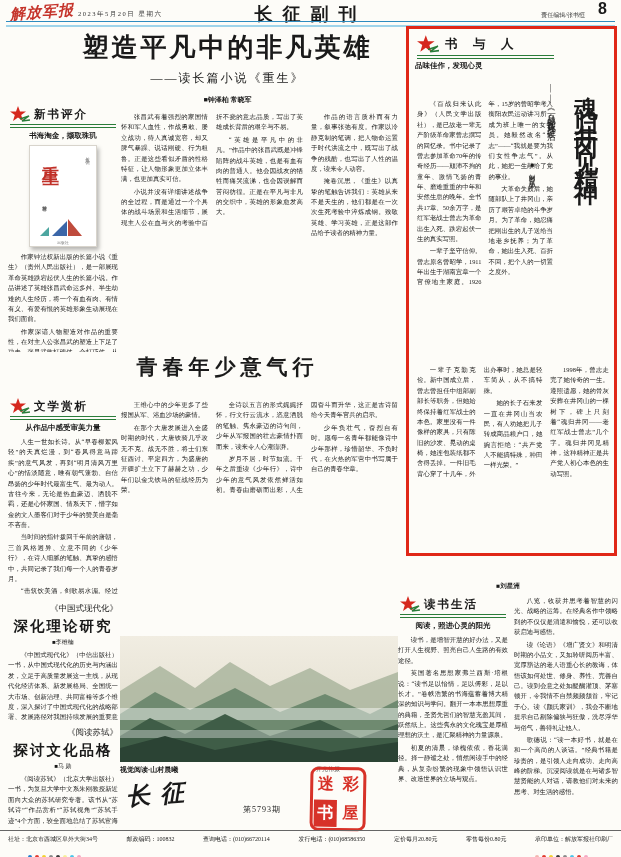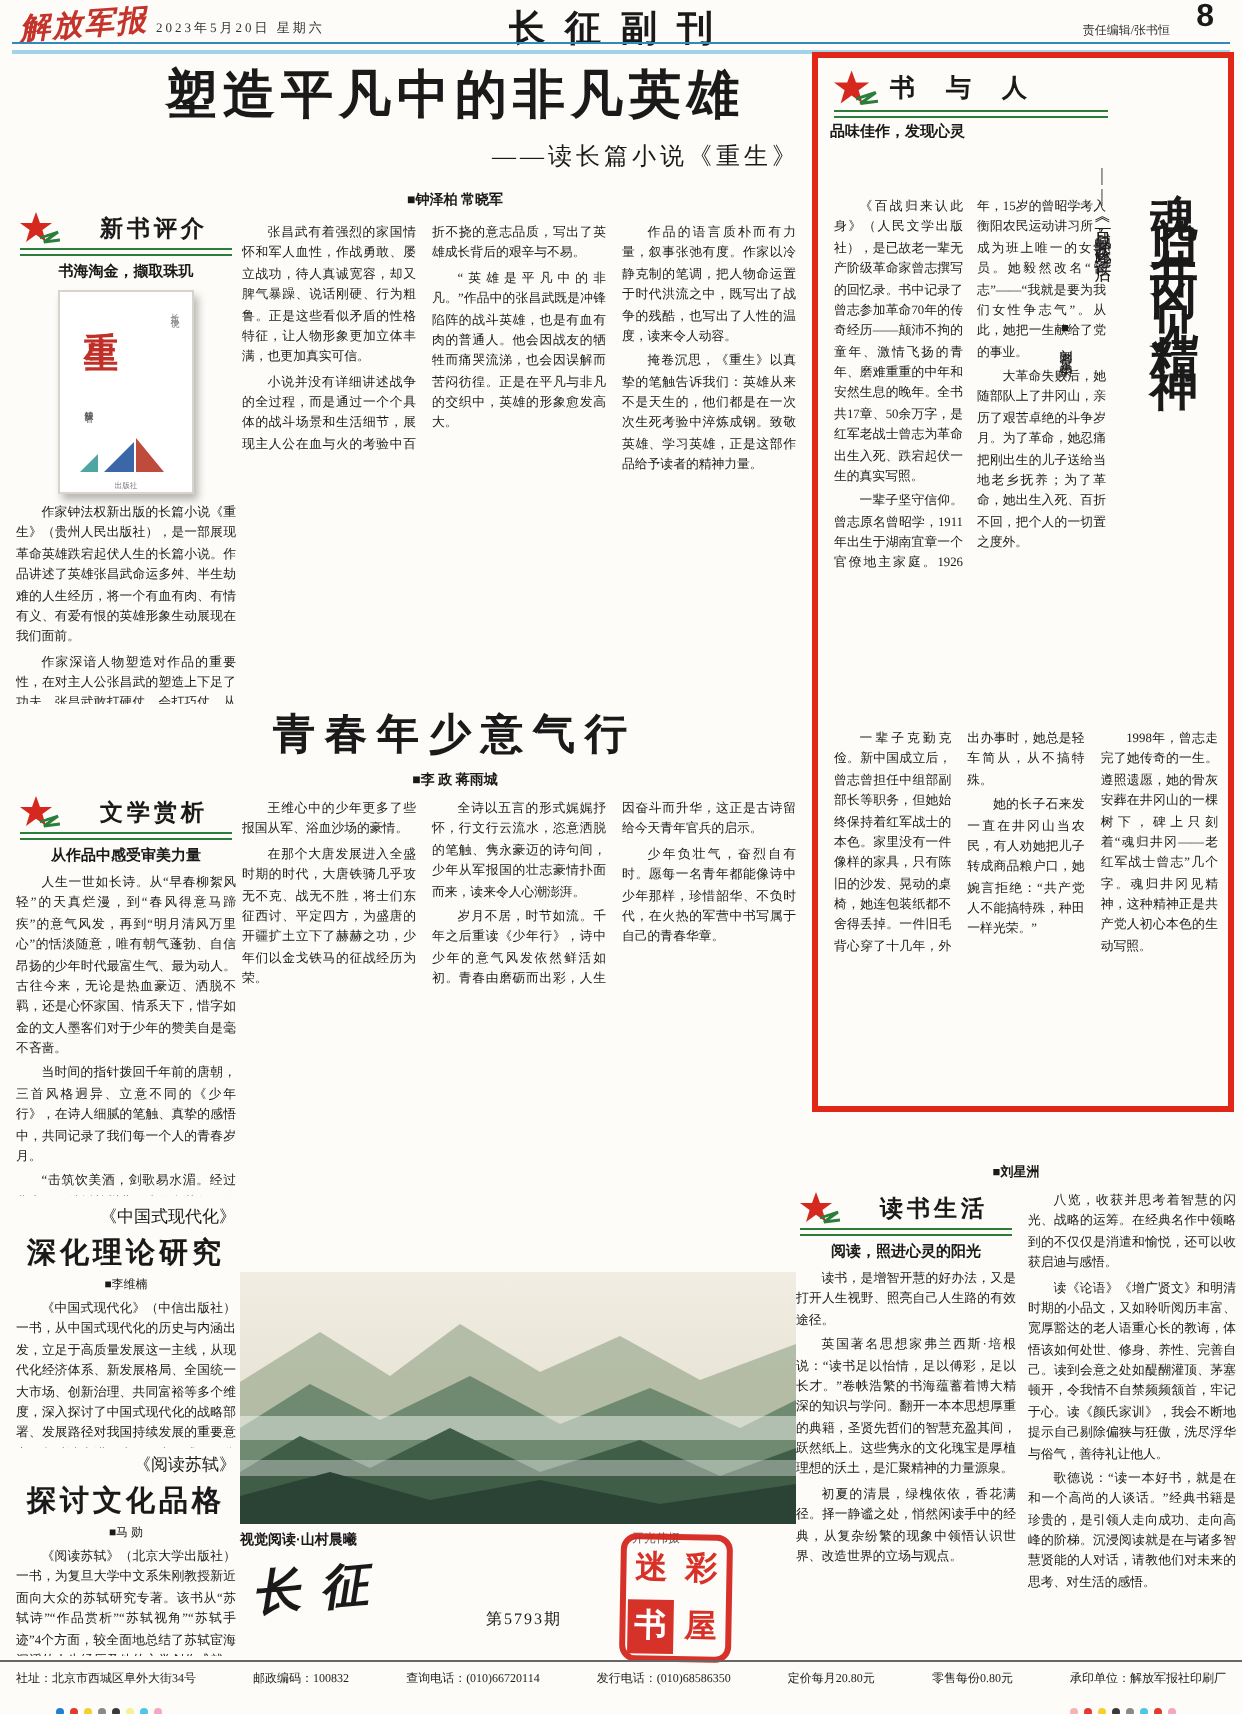--- a/index.html
+++ b/index.html
@@ -9,33 +9,33 @@
   .abs{position:absolute;}
   
   .logo{left:10px;top:3px;font-size:15px;font-weight:bold;font-style:italic;color:#c5342b;
         transform:rotate(-4deg);letter-spacing:1px;}
   .date{left:78px;top:10px;font-size:6.5px;letter-spacing:1.5px;color:#333;}
   .edition{left:0;right:0;top:2px;text-align:center;font-size:18px;font-weight:bold;letter-spacing:10px;}
   .editor{right:36px;top:11px;font-size:6px;color:#333;}
   .pagenum{right:14px;top:0px;font-size:16px;font-weight:bold;}
   .header-rule{left:6px;right:6px;top:21px;height:3px;border-top:1.5px solid #2e8bbf;border-bottom:2px solid #9fd4ea;}
   
-  .rubric-head{display:flex;align-items:center;gap:20px;margin:0 2px;}
+  .rubric-head{display:flex;align-items:center;gap:4px;margin:0 2px;}
   .rubric-title{font-size:11.5px;font-weight:bold;letter-spacing:2px;}
   .rubric-rule{height:2px;border-top:1px solid #2a7d3a;border-bottom:1px solid #2a7d3a;margin:2px 2px 3px;}
   .rubric-sub{text-align:center;font-size:7.5px;font-weight:bold;margin:1px 0 4px;}
   .star-ic{flex:0 0 auto;}
   
   .btxt p{margin:0 0 2px;text-indent:2em;font-size:6.4px;line-height:1.62;text-align:justify;}
   .col2{column-count:2;column-gap:7px;}
   .col3{column-count:3;column-gap:8px;}
   .clip{overflow:hidden;}
   
   .headline1{left:55px;top:30px;width:345px;text-align:center;font-size:26px;font-weight:bold;letter-spacing:3px;}
-  .subhead1{left:55px;top:70px;width:345px;text-align:right;font-size:12px;letter-spacing:2px;}
+  .subhead1{left:55px;top:70px;width:345px;text-align:center;font-size:12px;letter-spacing:2px;}
   .byline{text-align:center;font-size:7px;font-weight:bold;}
   .headline2{left:55px;top:353px;width:345px;text-align:center;font-size:21px;font-weight:bold;letter-spacing:5px;}
   .headline3{left:398px;top:556px;width:220px;text-align:center;font-size:16.5px;font-weight:bold;letter-spacing:2px;}
   
   .cover{width:66px;height:100px;margin:2px auto 5px;background:#fff;border:1px solid #d8d4cc;
          box-shadow:2px 3px 4px rgba(0,0,0,.28);position:relative;}
   .cover-title{position:absolute;left:9px;top:6px;writing-mode:vertical-rl;font-size:17px;font-weight:bold;
                color:#c03028;letter-spacing:3px;}
   .cover-side{position:absolute;right:6px;top:7px;writing-mode:vertical-rl;font-size:4.5px;color:#888;letter-spacing:1px;}
   .cover-author{position:absolute;left:12px;top:56px;writing-mode:vertical-rl;font-size:4.5px;color:#555;}
@@ -120,21 +120,20 @@
       <span class="tri-r"></span>
       <span class="cover-pub">出版社</span>
     </div>
     <div class="btxt">
       <p>作家钟法权新出版的长篇小说《重生》（贵州人民出版社），是一部展现革命英雄跌宕起伏人生的长篇小说。作品讲述了英雄张昌武命运多舛、半生劫难的人生经历，将一个有血有肉、有情有义、有爱有恨的英雄形象生动展现在我们面前。</p>
       <p>作家深谙人物塑造对作品的重要性，在对主人公张昌武的塑造上下足了功夫。张昌武敢打硬仗，会打巧仗，从国民党军队起义后加入解放军队伍，他性格耿直、疾恶如仇、有恩有义、热爱荣誉。</p>
     </div>
   </div>
 
   <div class="abs headline2 sans">青春年少意气行</div>
-  <div class="abs byline" style="left:55px;top:385px;width:345px;">■李 政 蒋雨城</div>
   <div class="abs btxt col3 clip" style="left:121px;top:400px;width:277px;height:232px;">
     <p>王维心中的少年更多了些报国从军、浴血沙场的豪情。</p>
     <p>在那个大唐发展进入全盛时期的时代，大唐铁骑几乎攻无不克、战无不胜，将士们东征西讨、平定四方，为盛唐的开疆扩土立下了赫赫之功，少年们以金戈铁马的征战经历为荣。</p>
     <p>全诗以五言的形式娓娓抒怀，行文行云流水，恣意洒脱的笔触、隽永豪迈的诗句间，少年从军报国的壮志豪情扑面而来，读来令人心潮澎湃。</p>
     <p>岁月不居，时节如流。千年之后重读《少年行》，诗中少年的意气风发依然鲜活如初。青春由磨砺而出彩，人生因奋斗而升华，这正是古诗留给今天青年官兵的启示。</p>
     <p>少年负壮气，奋烈自有时。愿每一名青年都能像诗中少年那样，珍惜韶华、不负时代，在火热的军营中书写属于自己的青春华章。</p>
   </div>
 
   <div class="abs clip" style="left:8px;top:398px;width:110px;height:200px;">
     <div class="rubric-head">

